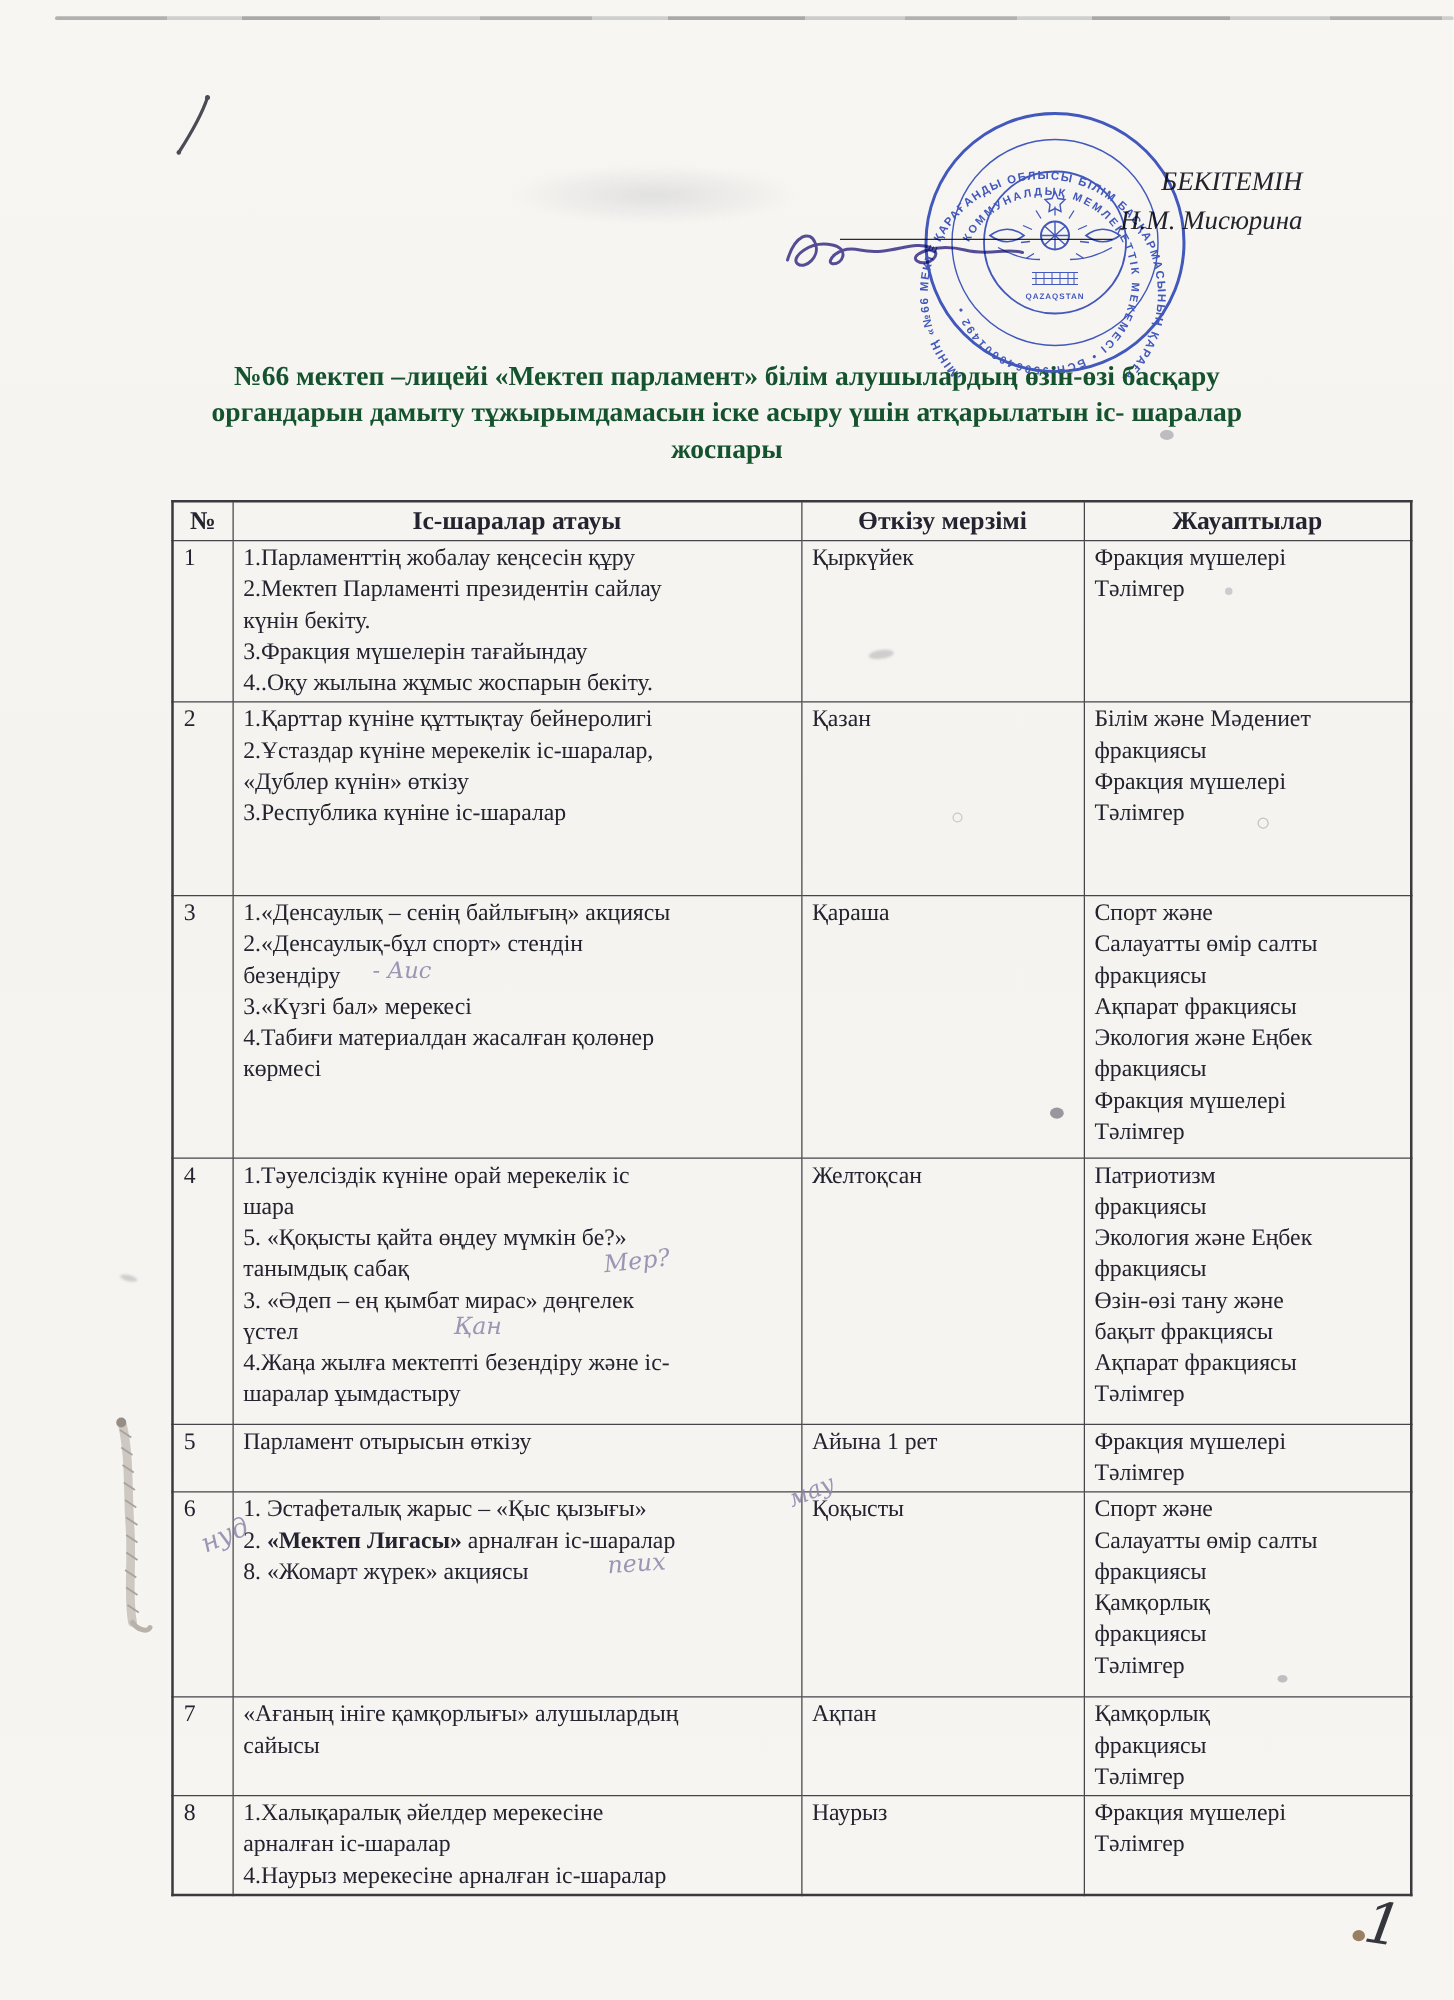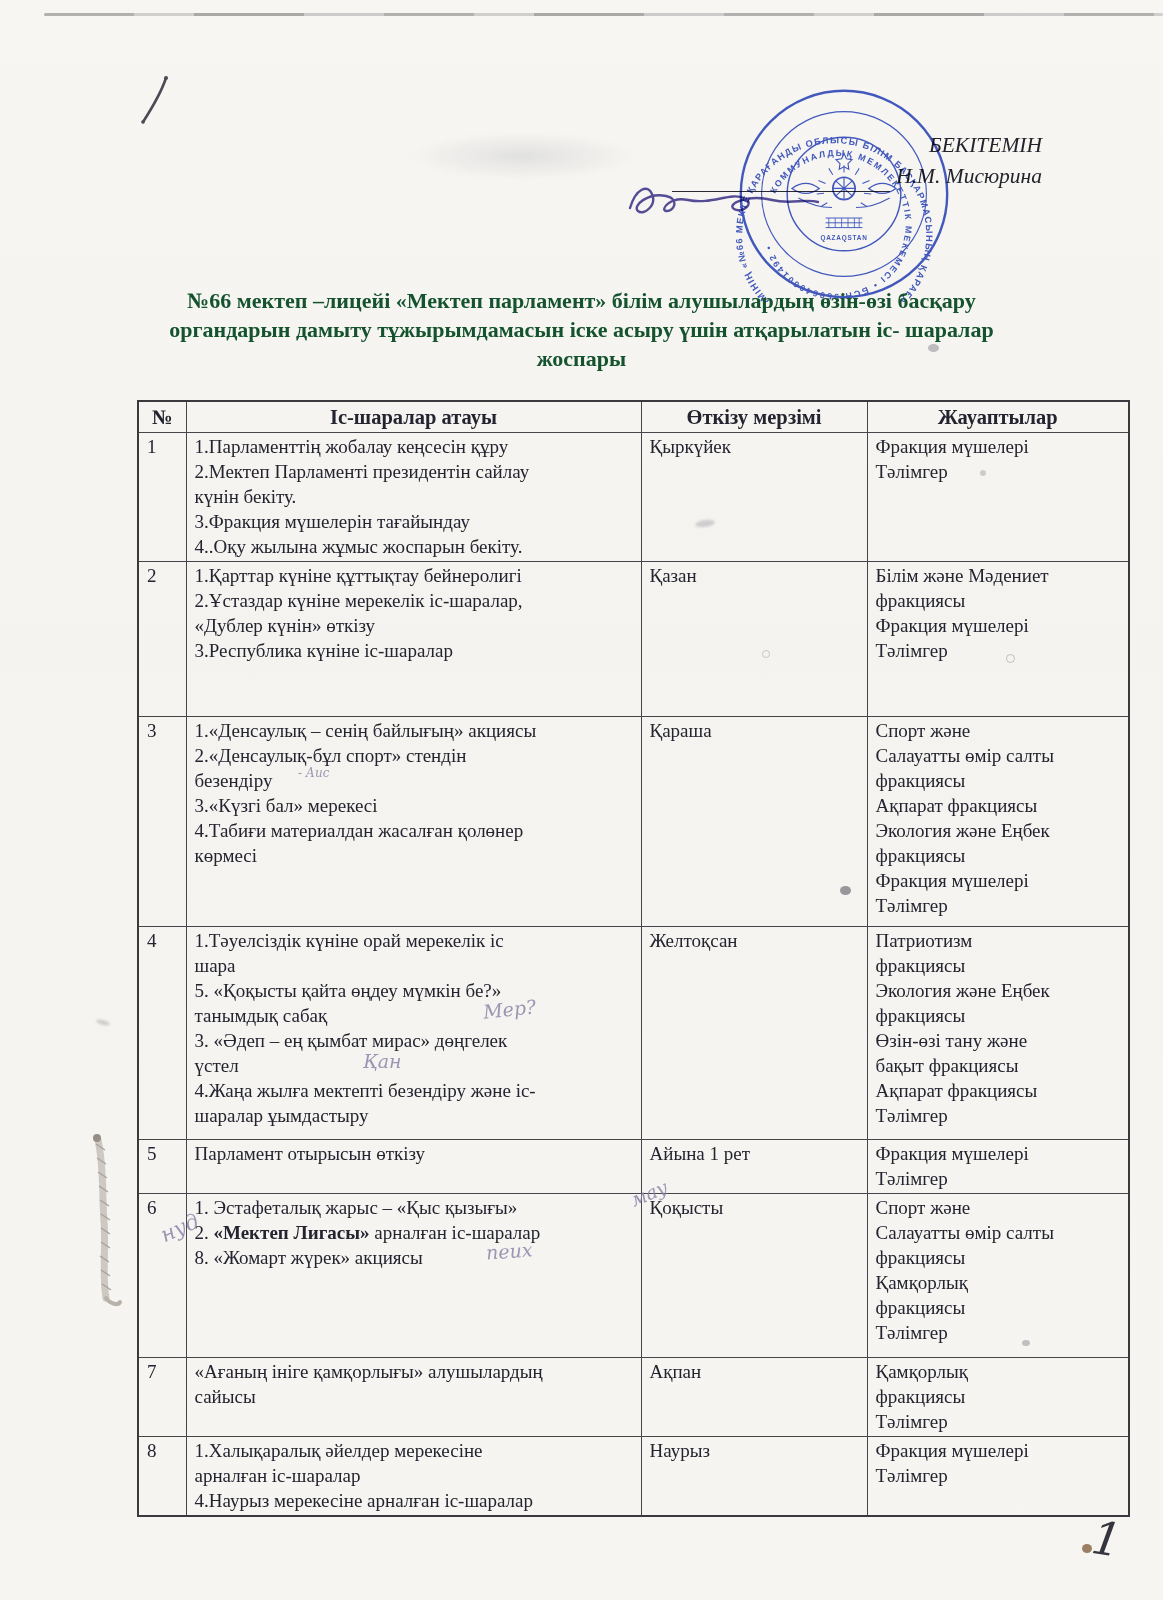--- a/index.html
+++ b/index.html
@@ -216,21 +216,21 @@
     <td>1.Халықаралық әйелдер мерекесіне
 арналған іс-шаралар
 4.Наурыз мерекесіне арналған іс-шаралар</td>
     <td>Наурыз</td>
     <td>Фракция мүшелері
 Тәлімгер</td>
   </tr>
 </tbody>
   </table>
 
-<span class="abs pencil" style="left:298px;top:766px;font-size:12px;">- Аис</span>
+<span class="abs pencil" style="left:298px;top:766px;font-size:18px;">- Аис</span>
 <span class="abs pencil" style="left:483px;top:998px;transform:rotate(-6deg);">Мер?</span>
 <span class="abs pencil" style="left:363px;top:1050px;">Қан</span>
 <span class="abs pencil" style="left:630px;top:1182px;transform:rotate(-22deg);">мау</span>
 <span class="abs pencil" style="left:160px;top:1216px;transform:rotate(-24deg);font-size:21px;">нуд</span>
 <span class="abs pencil" style="left:486px;top:1240px;transform:rotate(-4deg);">пеих</span>
 
 <svg class="abs thread" viewBox="0 0 48 190">
   <path d="M22,14 C28,40 26,70 28,95 C30,125 26,150 30,172" stroke="#cdc8c2" stroke-width="7" fill="none" stroke-linecap="round"></path>
   <path d="M20,18 l9,6 M21,32 l9,6 M22,46 l9,6 M23,60 l9,6 M24,74 l9,6 M25,88 l9,6 M25,102 l9,6 M25,116 l9,6 M24,130 l9,6 M25,144 l9,6 M26,158 l9,6" stroke="#aaa29a" stroke-width="1.4"></path>
   <circle cx="21" cy="12" r="4" fill="#968d84"></circle>

